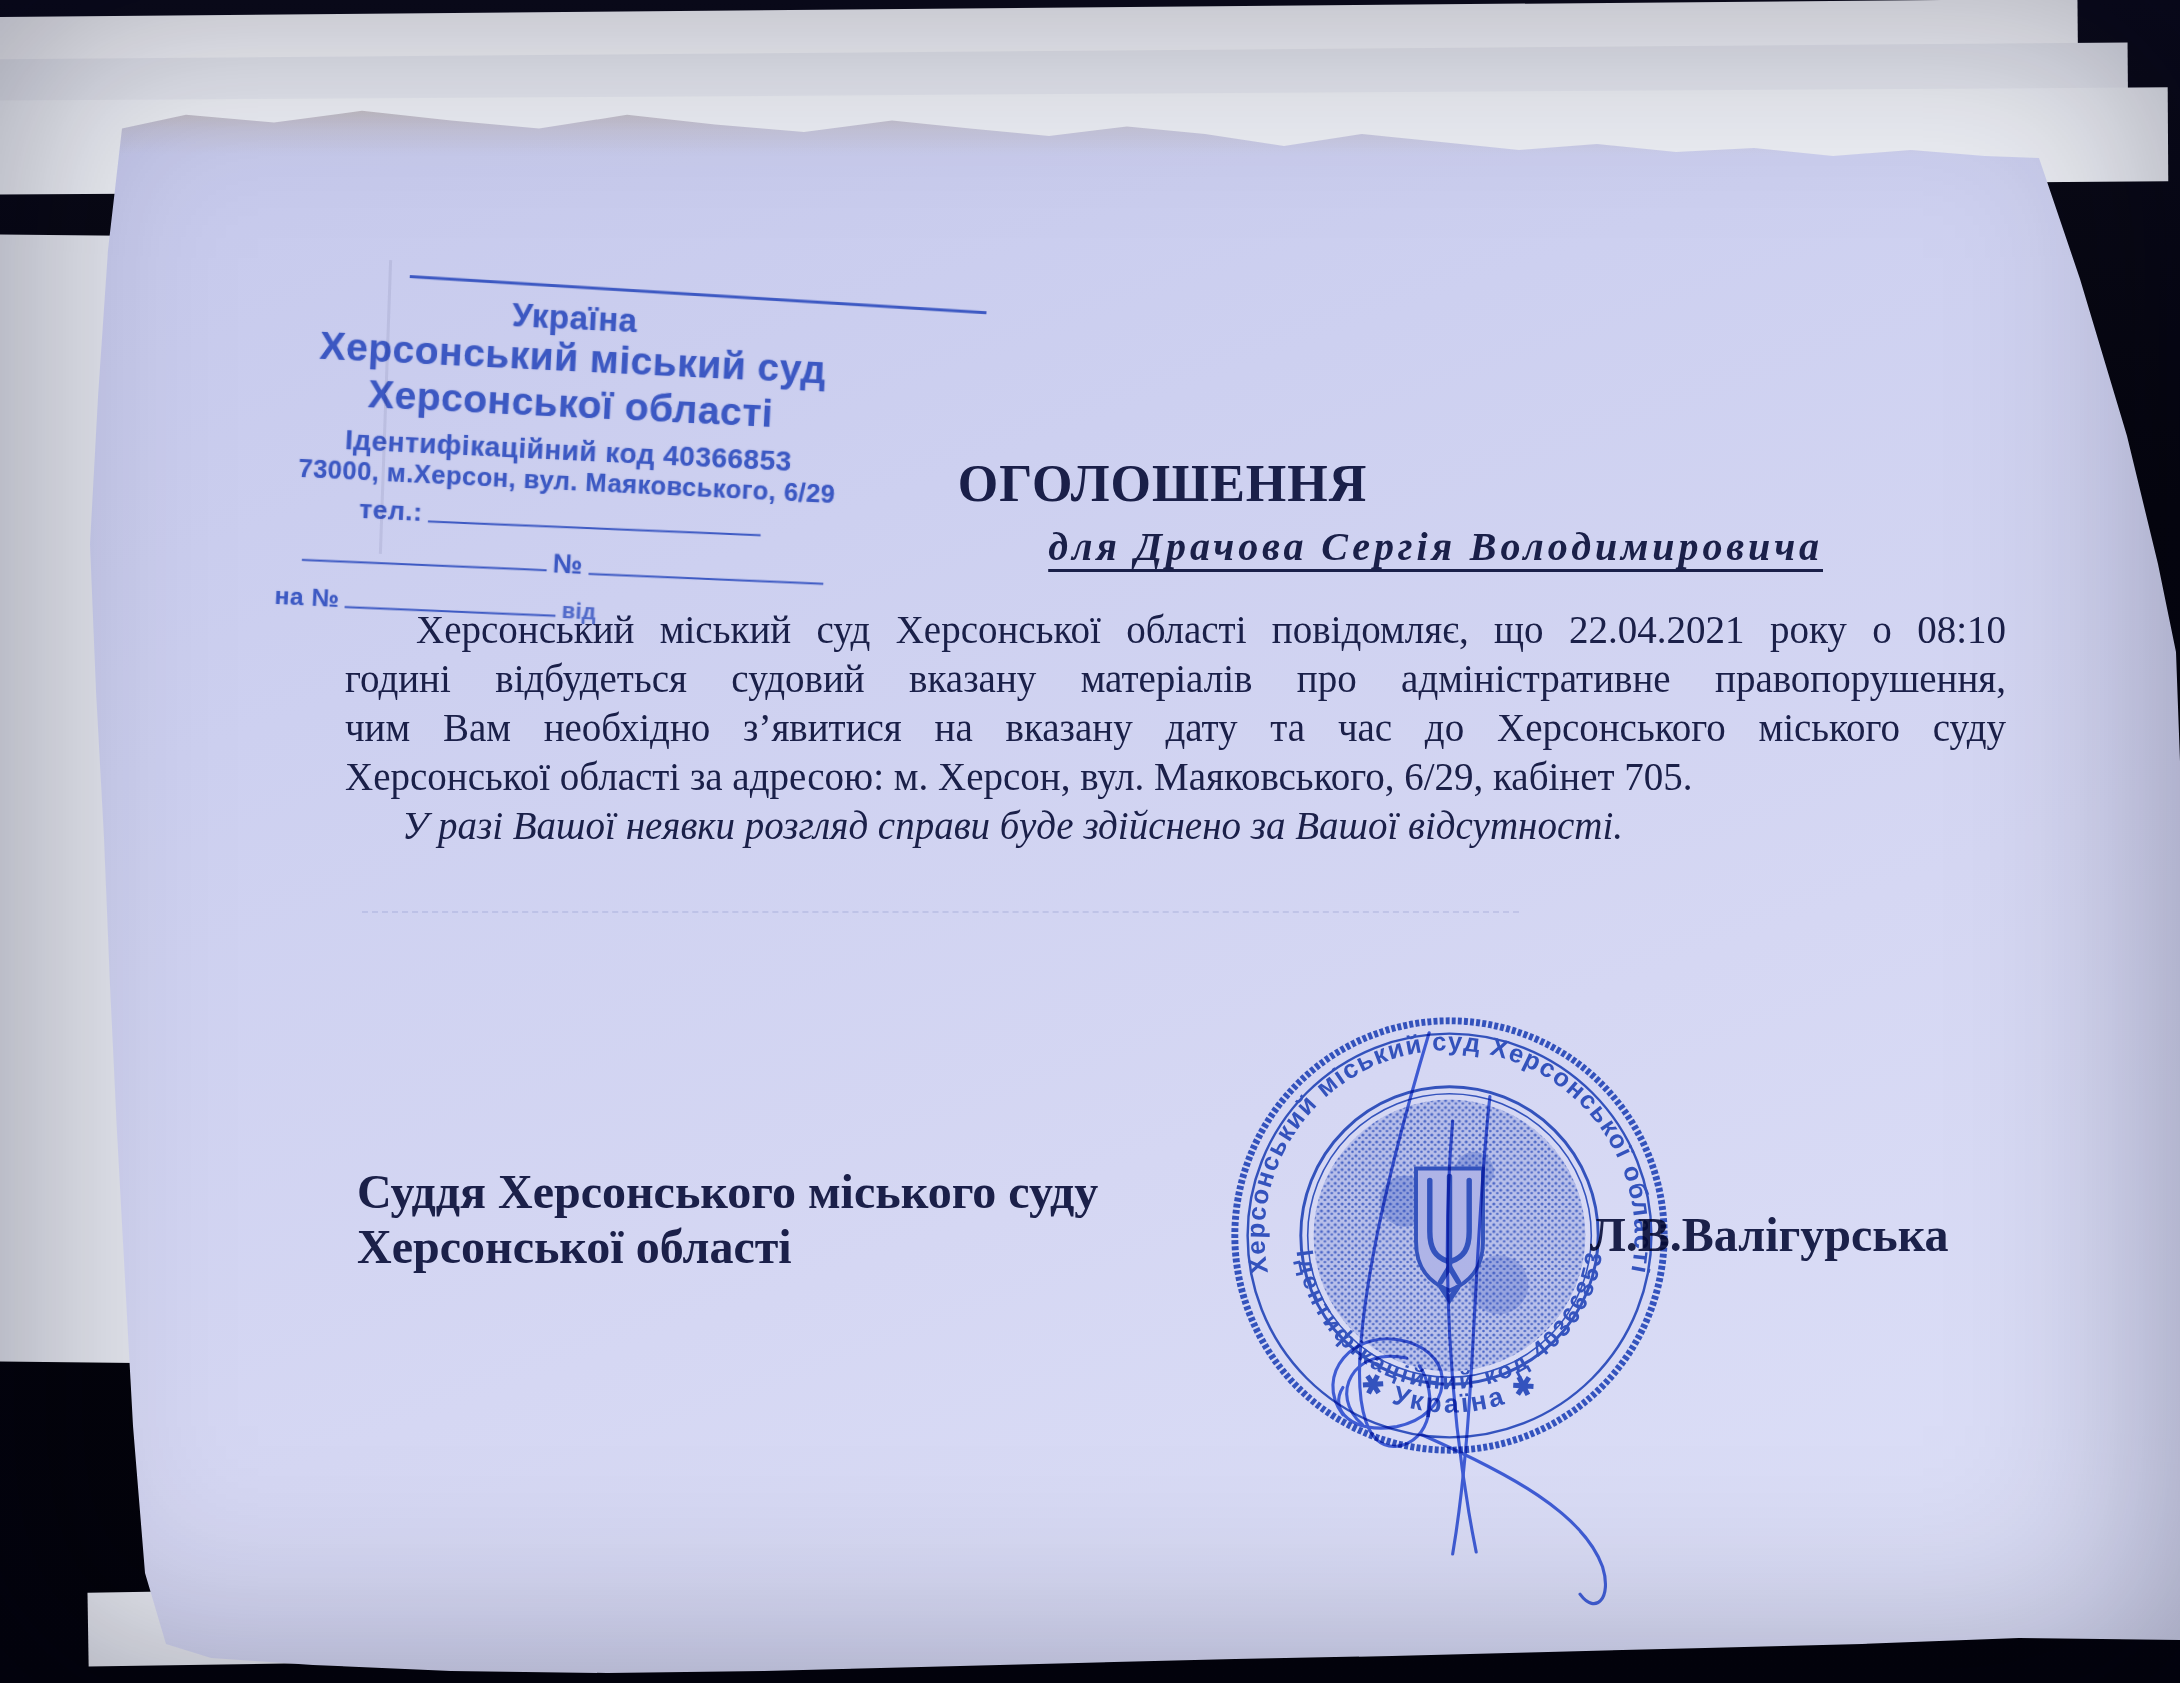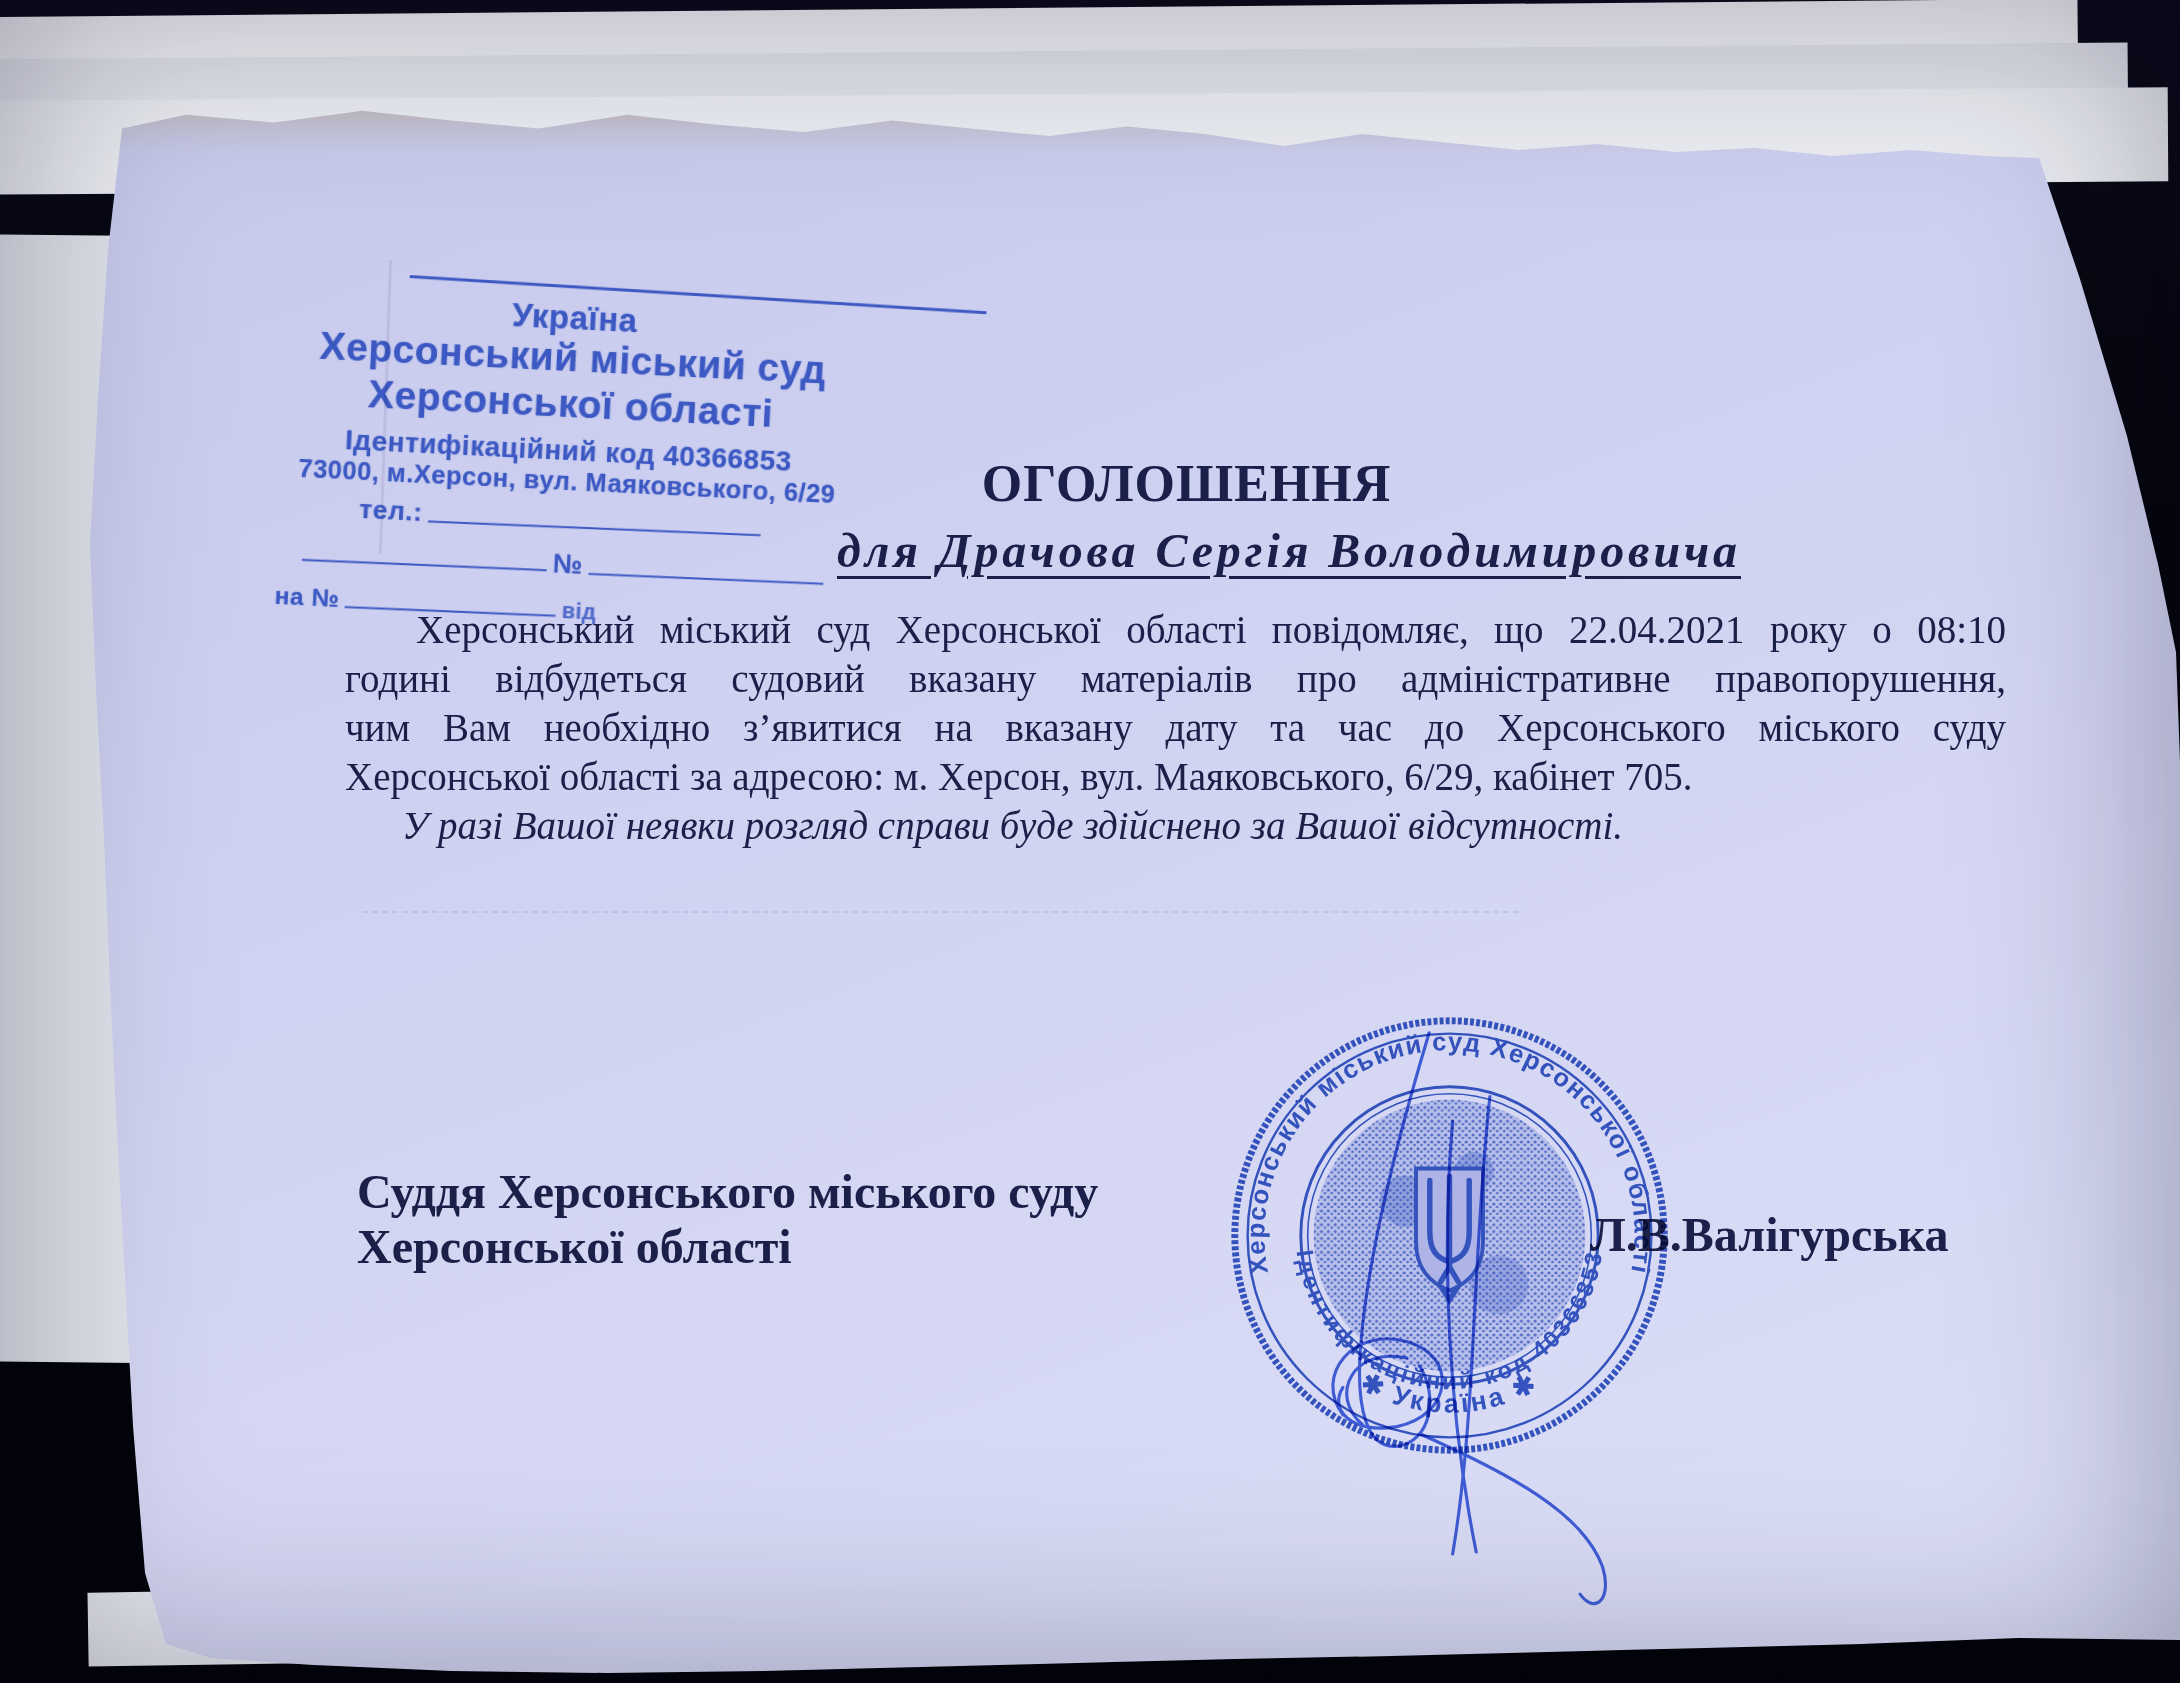--- a/index.html
+++ b/index.html
@@ -37,22 +37,22 @@
   .s-addr{font-size:25.5px;line-height:31px;}
   .s-row{font-size:26.5px;line-height:45px;}
   .s-tel{text-align:left;padding-left:88px;}
   .s-num{text-align:center;}
   .s-ref{text-align:left;padding-left:7.8px;font-size:24.5px;}
   .ul{display:inline-block;border-bottom:2.9px solid #3b60cc;height:1em;vertical-align:baseline;
     transform:rotate(-.4deg);margin:0 5.9px;}
   .vid{font-size:21.6px;opacity:.85;}
   
   .typed{color:#20264d;mix-blend-mode:multiply;position:absolute;z-index:2;}
-  .title{left:824px;top:351px;width:647px;text-align:center;font-size:52px;font-weight:bold;letter-spacing:1px;}
-  .subtitle{left:716px;top:420px;width:1068px;text-align:center;font-size:48px;font-weight:bold;font-style:italic;letter-spacing:3.9px;}
+  .title{left:800px;top:351px;width:647px;text-align:center;font-size:52px;font-weight:bold;letter-spacing:1px;}
+  .subtitle{left:716px;top:420px;width:1068px;text-align:right;font-size:40px;font-weight:bold;font-style:italic;letter-spacing:3.9px;}
   .subtitle span{text-decoration:underline;text-decoration-thickness:3.4px;text-underline-offset:8.8px;}
   .bodytext{left:306px;top:502px;width:1661px;font-size:39px;}
   .bl{height:49px;line-height:49px;text-align:justify;text-align-last:justify;}
   .bl.first{padding-left:71px;}
   .bl.noj{text-align:center;text-align-last:left;}
   .bl.indent{padding-left:57px;font-style:italic;}
   .sig-left{left:318px;top:1061px;font-size:48px;font-weight:bold;line-height:55px;}
   .sig-name{left:1551px;top:1104px;font-size:48px;font-weight:bold;z-index:4;}
   
   .seal{position:absolute;left:1184px;top:904px;width:453px;height:457px;

